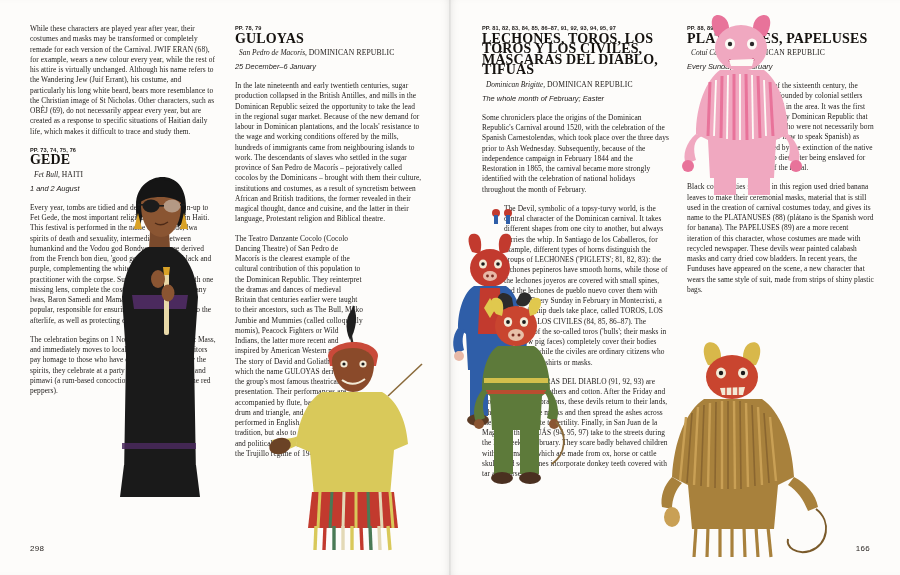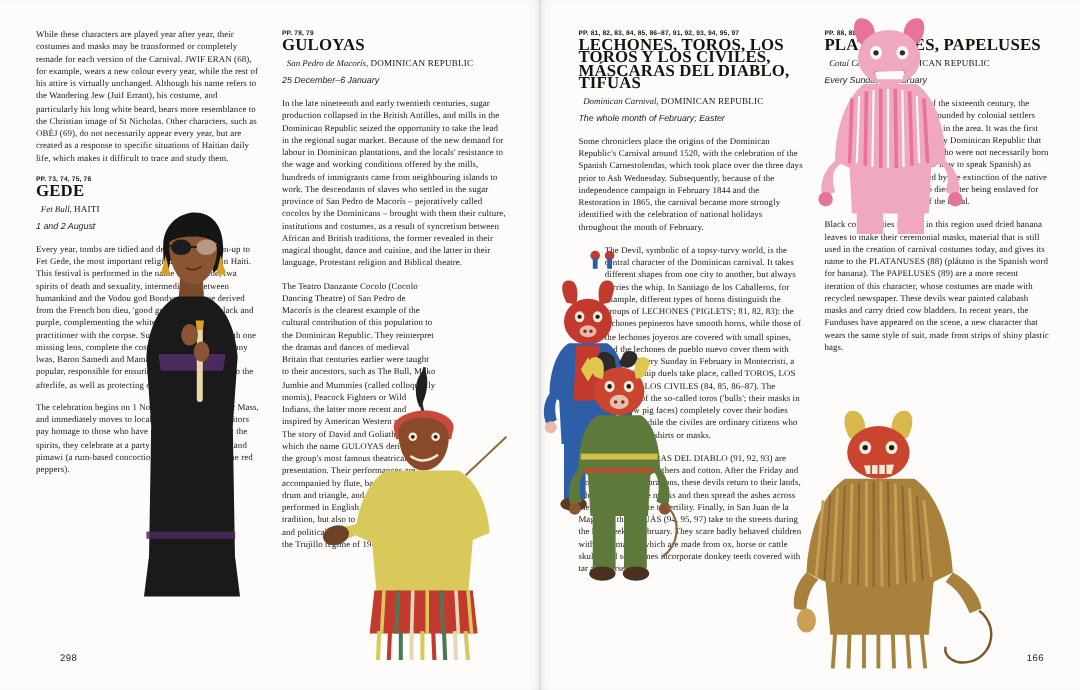--- a/index.html
+++ b/index.html
@@ -106,21 +106,20 @@
     color: #1d1a18;
   }
 
   .folio {
     position: absolute;
     bottom: 22px;
     font-family: "Liberation Sans", sans-serif;
     font-size: 8px;
     color: #2a2623;
     letter-spacing: 0.04em;
-    margin-left: 20px;
   }
   .page.left .folio { left: 30px; }
   .page.right .folio { right: 30px; }
 
   
   .art { position: absolute; }
 
   
   .gede { left: 112px; top: 175px; width: 95px; height: 330px; }
 
@@ -280,21 +279,21 @@
   <div class="gutter"></div>
 
   <div class="page right">
     <div class="cols">
 
       <div class="col">
         <div class="entry-head">
           <div class="pp">PP. 81, 82, 83, 84, 85, 86–87, 91, 92, 93, 94, 95, 97</div>
           <div class="title">LECHONES, TOROS, LOS TOROS Y LOS CIVILES, MÁSCARAS DEL DIABLO, TIFUÁS</div>
           <div class="place">
-            <span>Dominican Carnival,</span>
+            <span>Dominican Brigitte,</span>
             <span class="country">DOMINICAN REPUBLIC</span>
           </div>
           <div class="dates">The whole month of February; Easter</div>
         </div>
 
         <p class="body">Some chroniclers place the origins of the Dominican Republic's Carnival around 1520, with the celebration of the Spanish Carnestolendas, which took place over the three days prior to Ash Wednesday. Subsequently, because of the independence campaign in February 1844 and the Restoration in 1865, the carnival became more strongly identified with the celebration of national holidays throughout the month of February.</p>
         <p class="body" style="margin-left:22px;width:165px;">The Devil, symbolic of a topsy-turvy world, is the central character of the Dominican carnival. It takes different shapes from one city to another, but always carries the whip. In Santiago de los Caballeros, for example, different types of horns distinguish the groups of LECHONES ('PIGLETS'; 81, 82, 83): the lechones pepineros have smooth horns, while those of the lechones joyeros are covered with small spines, and the lechones de pueblo nuevo cover them with flowers. Every Sunday in February in Montecristi, a series of whip duels take place, called TOROS, LOS TOROS Y LOS CIVILES (84, 85, 86–87). The costumes of the so-called toros ('bulls'; their masks in fact show pig faces) completely cover their bodies and faces, while the civiles are ordinary citizens who fight without shirts or masks.</p>
         <p class="body">Elías Piña's MÁSCARAS DEL DIABLO (91, 92, 93) are made of cardboard, feathers and cotton. After the Friday and Holy Saturday celebrations, these devils return to their lands, where they burn the masks and then spread the ashes across the fields as a tribute to fertility. Finally, in San Juan de la Maguana, the TIFUÁS (94, 95, 97) take to the streets during the last week of February. They scare badly behaved children with their masks, which are made from ox, horse or cattle skulls, and sometimes incorporate donkey teeth covered with tar and horsehair.</p>
       </div>
 

